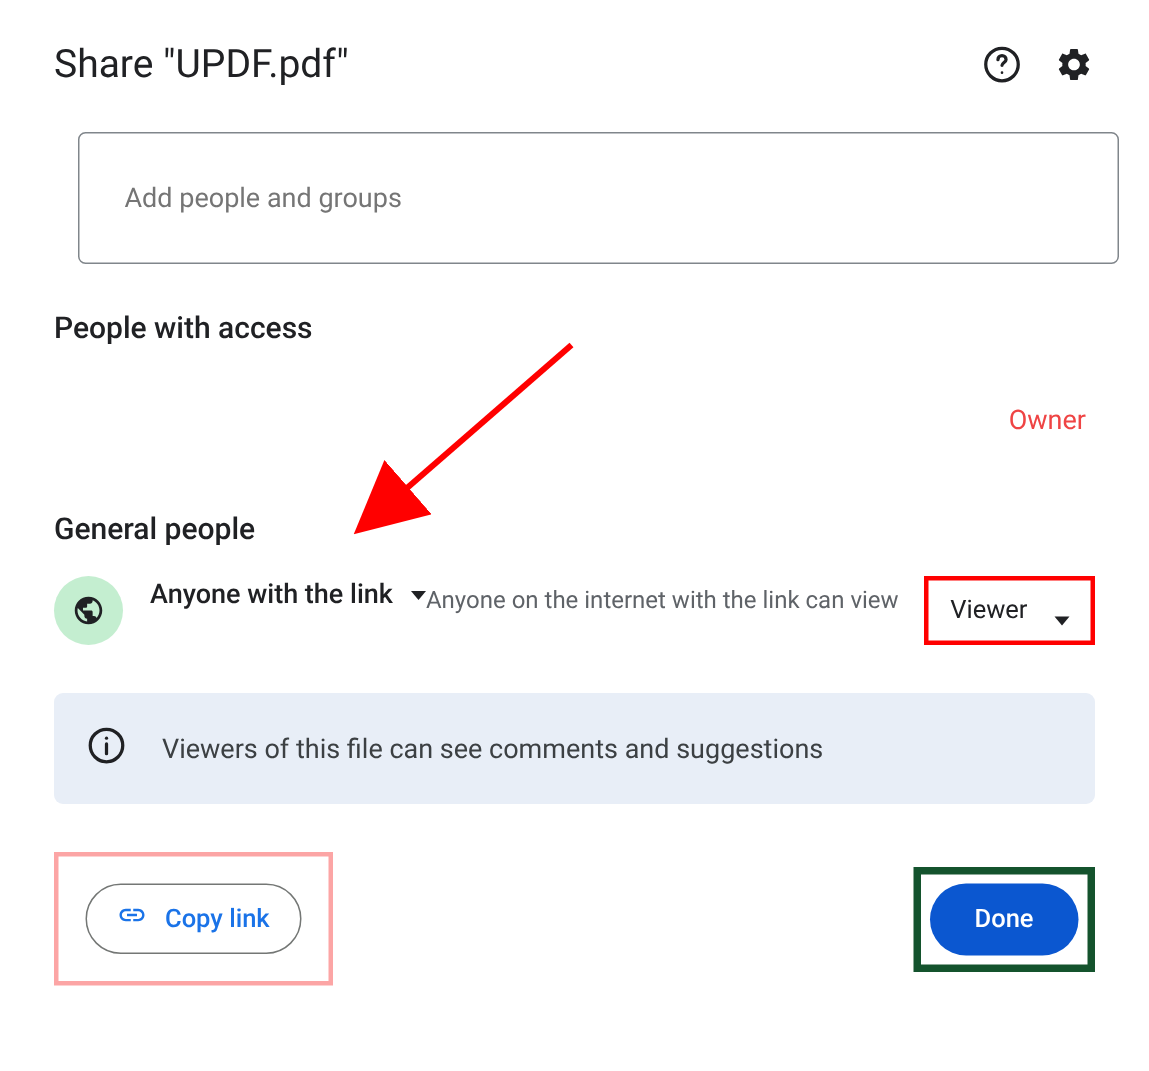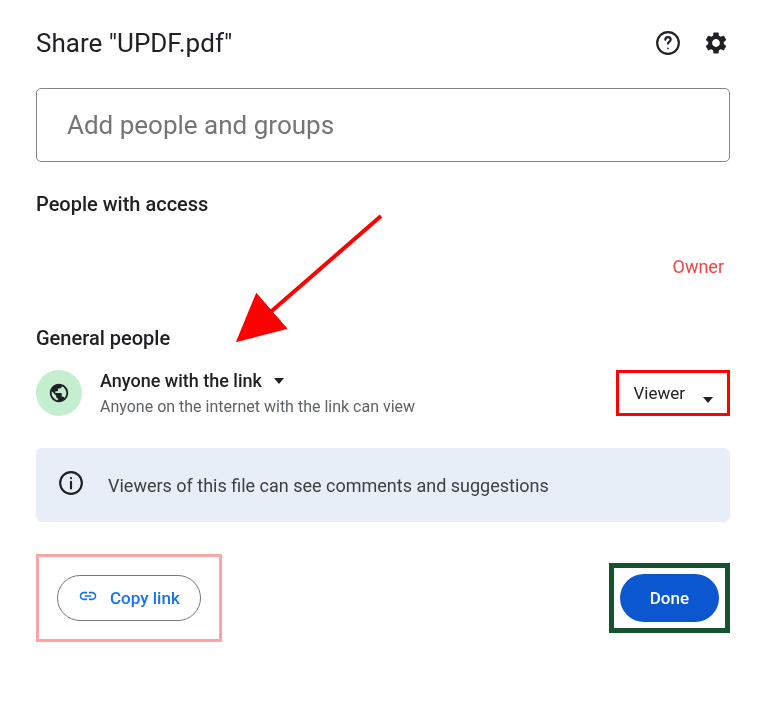--- a/index.html
+++ b/index.html
@@ -36,28 +36,29 @@
       width: 28px;
       height: 28px;
       display: flex;
       align-items: center;
       justify-content: center;
       cursor: pointer;
       color: #202124;
     }
     .add-people-input {
       width: 100%;
-      height: 74px;
+      height: 88px;
       border: 1px solid #80868b;
       border-radius: 5px;
       padding: 0 30px;
-      font-size: 26px;
+      font-size: 18px;
       color: #5f6368;
       outline: none;
       margin-bottom: 30px;
+      margin-left: 16px;
     }
     .section-title {
       font-size: 20px;
       font-weight: 500;
       color: #202124;
       margin-bottom: 20px;
     }
     .owner-row {
       display: flex;
       justify-content: flex-end;
@@ -97,21 +98,21 @@
       height: 46px;
       background: #c4eed0;
       border-radius: 50%;
       display: flex;
       align-items: center;
       justify-content: center;
       flex-shrink: 0;
     }
     .access-text {
       display: flex;
-      flex-direction: column;
+      flex-direction: row;
     }
     .access-dropdown {
       display: flex;
       align-items: center;
       gap: 12px;
       font-size: 18px;
       font-weight: 500;
       color: #202124;
       cursor: pointer;
     }

